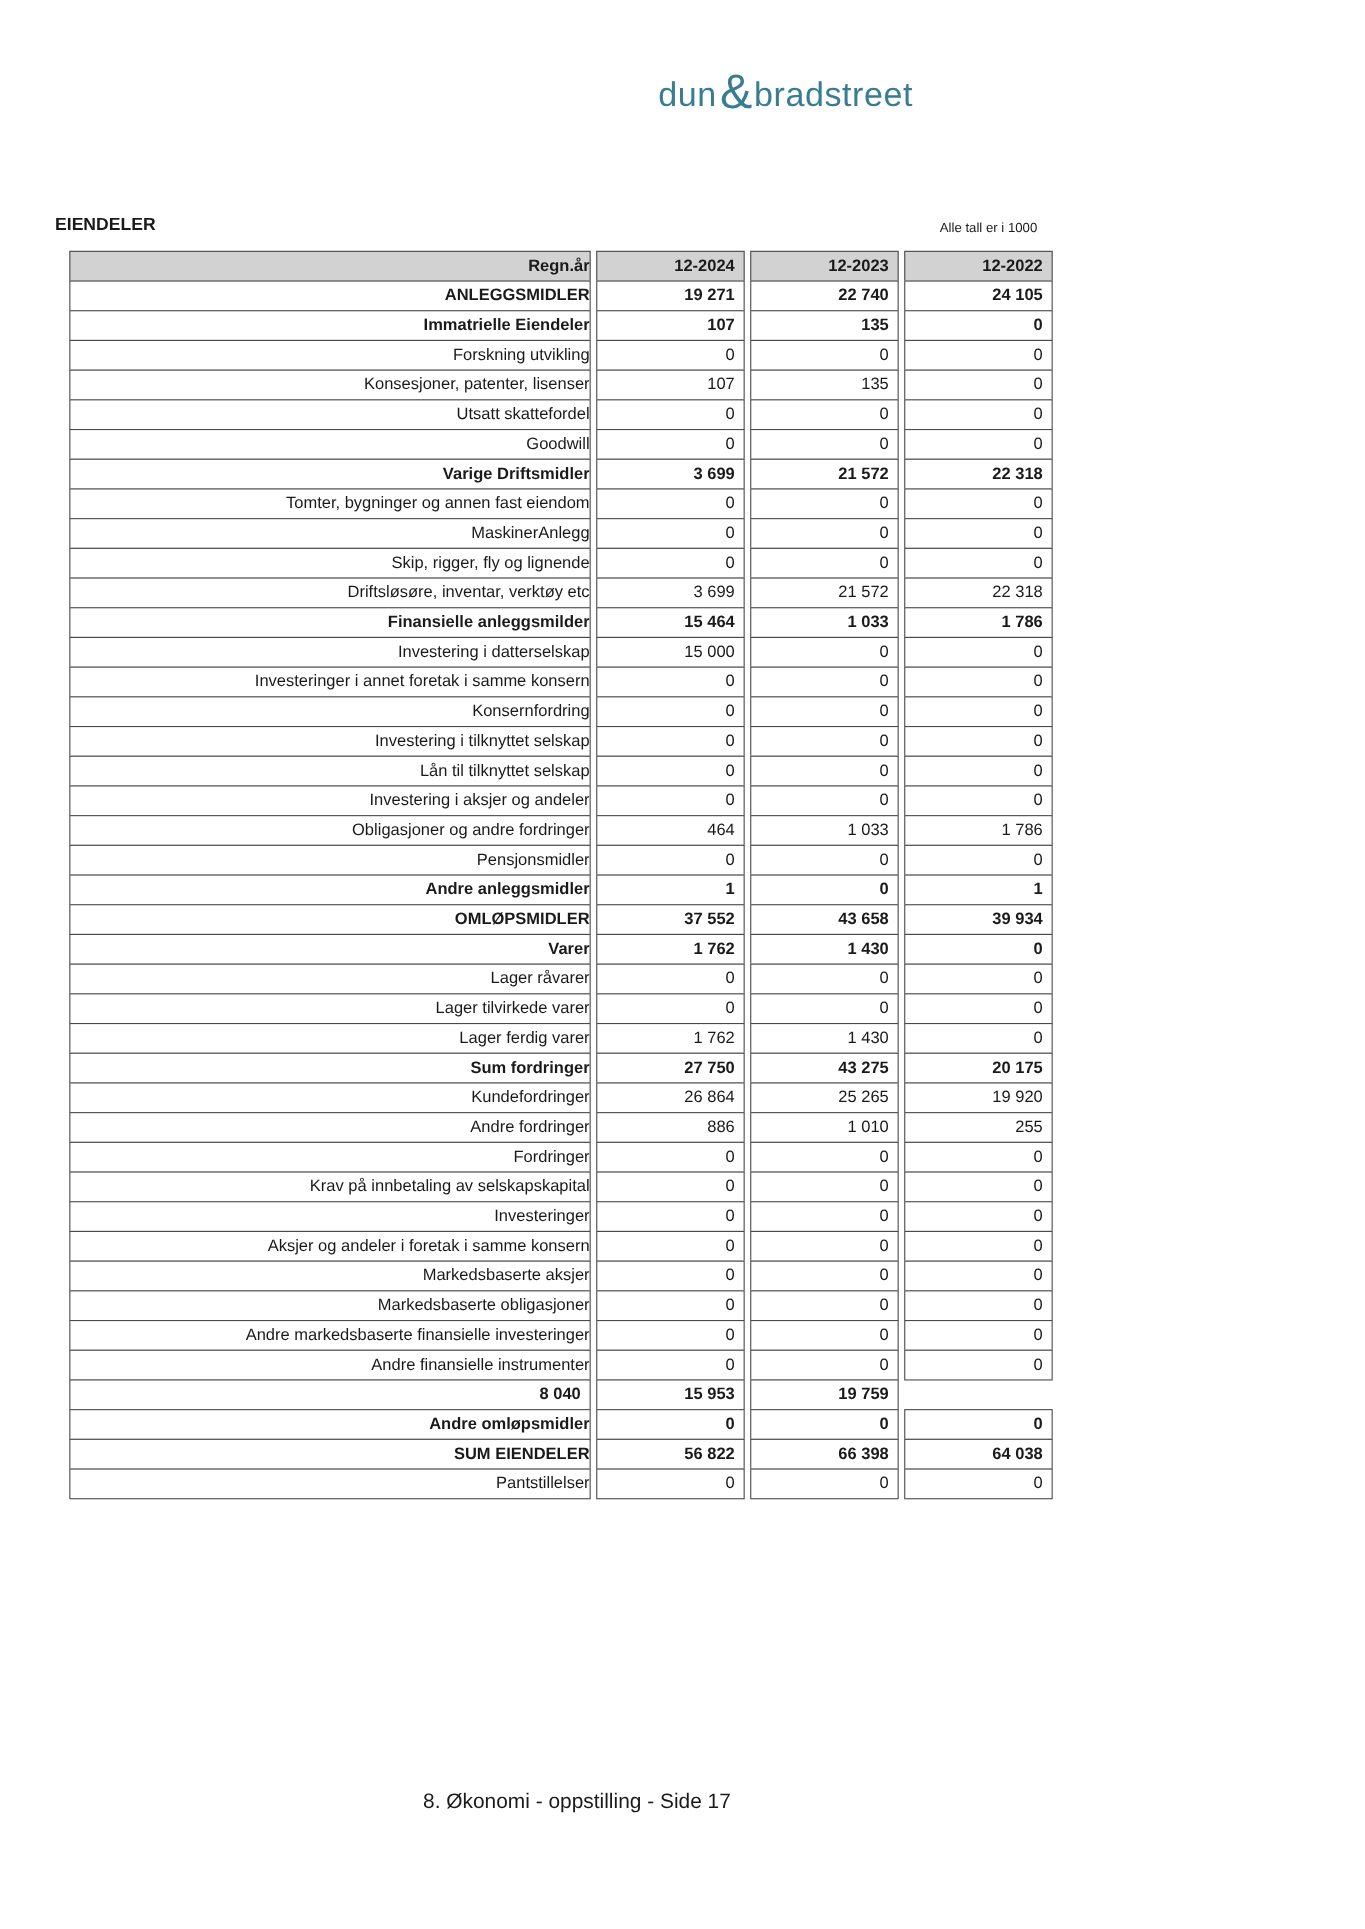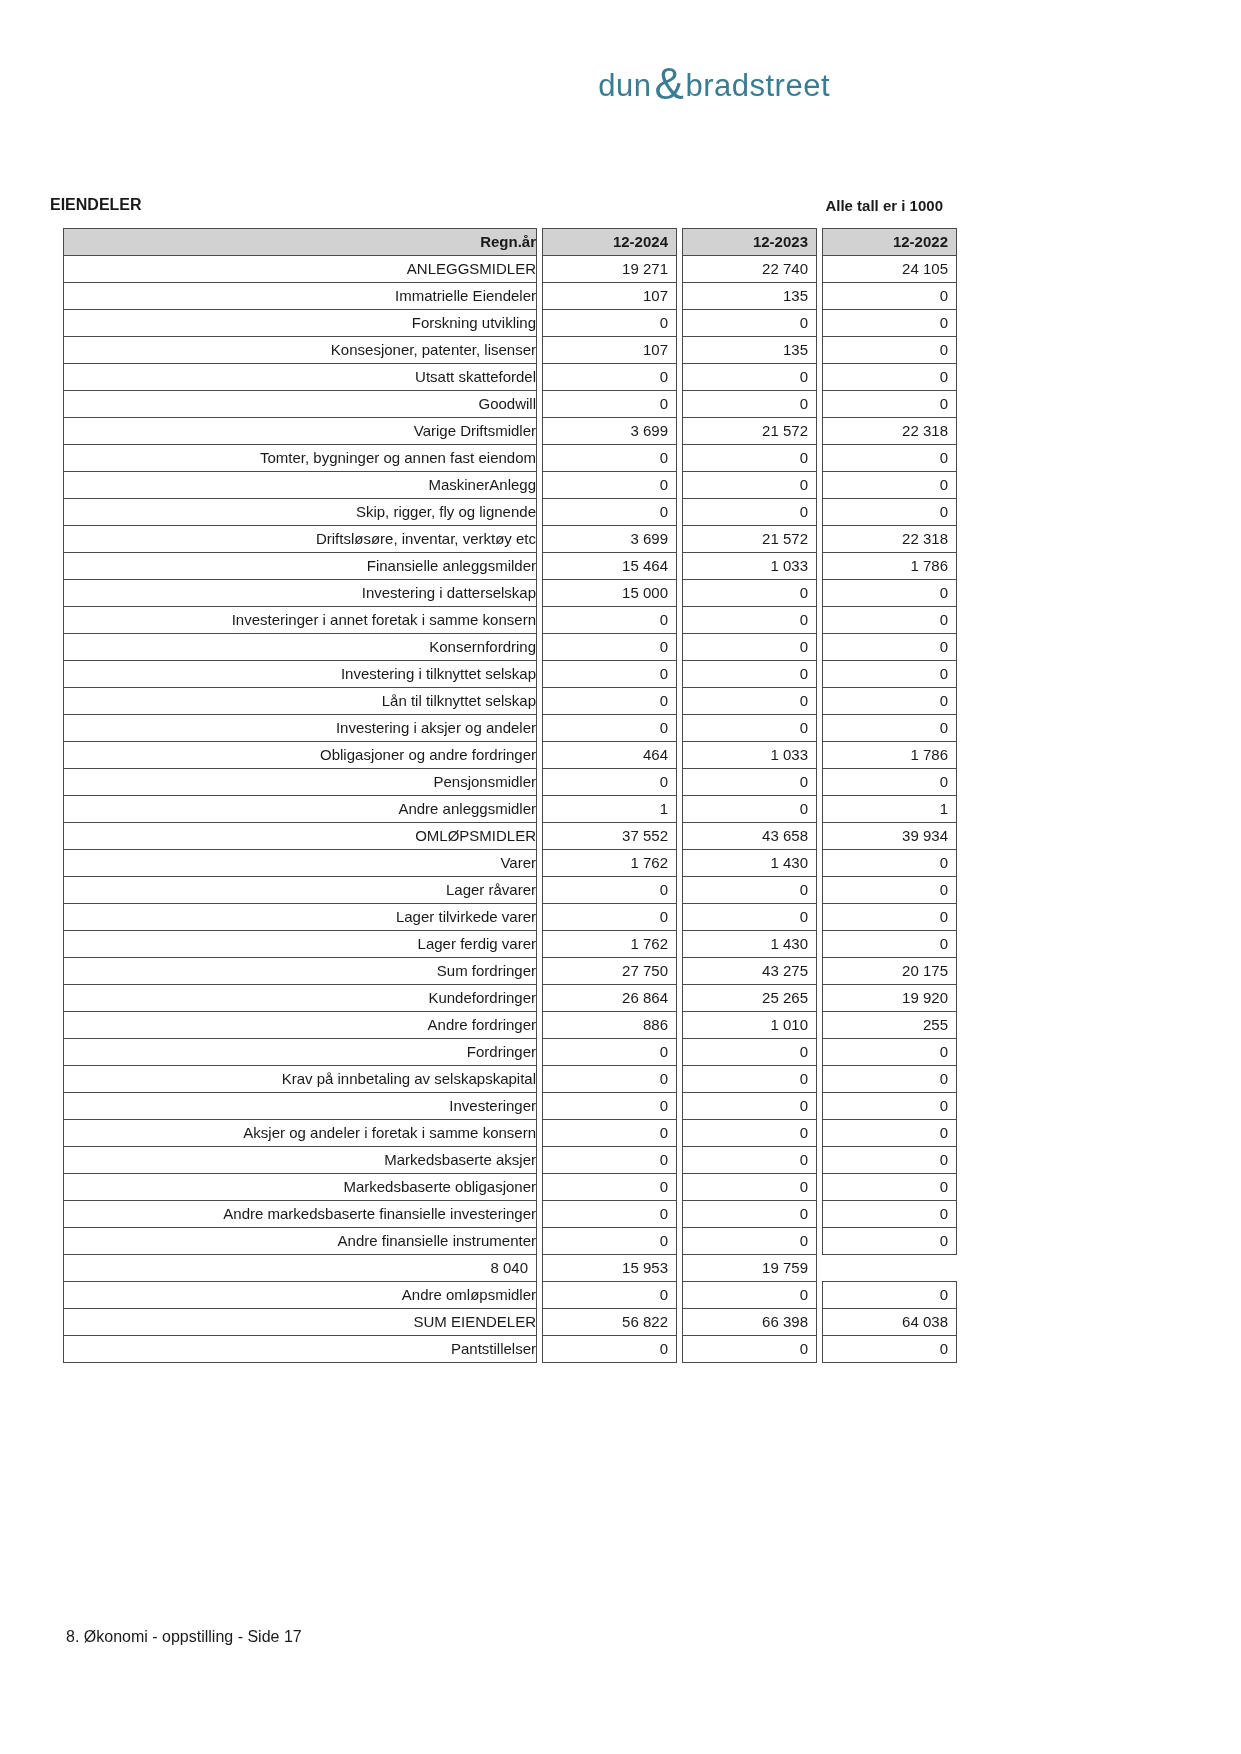--- a/index.html
+++ b/index.html
@@ -35,21 +35,21 @@
   .titlebar {
     position: absolute;
     left: 50px;
     top: 196px;
     width: 893px;
     display: flex;
     justify-content: space-between;
     align-items: flex-end;
   }
   .titlebar .title { font-size: 16px; font-weight: 700; }
-  .titlebar .note  { font-size: 15px; font-weight: 700; }
+  .titlebar .note  { font-size: 12px; font-weight: 400; }
   .table {
     position: absolute;
     left: 63px;
     top: 228px;
     width: 895px;
   }
   .trow {
     display: grid;
     grid-template-columns: 474px 135px 135px 135px;
     column-gap: 5px;
@@ -60,28 +60,28 @@
     height: 28px;
     line-height: 26px;
     font-size: 15px;
     background: #ffffff;
     overflow: hidden;
     white-space: nowrap;
   }
   .cell.label { padding-left: 7px; text-align: right; }
   .cell.num   { padding-right: 8px; text-align: right; }
   .thead .cell { background: #d2d2d2; font-weight: 700; }
-  .trow.bold .cell { font-weight: 400; }
+  .trow.bold .cell { font-weight: 700; }
   .footer {
     position: absolute;
-    left: 66px;
+    left: 78px;
     top: 1628px;
     width: 893px;
-    text-align: left;
-    font-size: 16px;
+    text-align: center;
+    font-size: 19px;
     color: #1a1a1a;
   }
 </style>
 </head>
 <body>
 
 <div class="page">
 
   <div class="logo">
     <span>dun</span>

